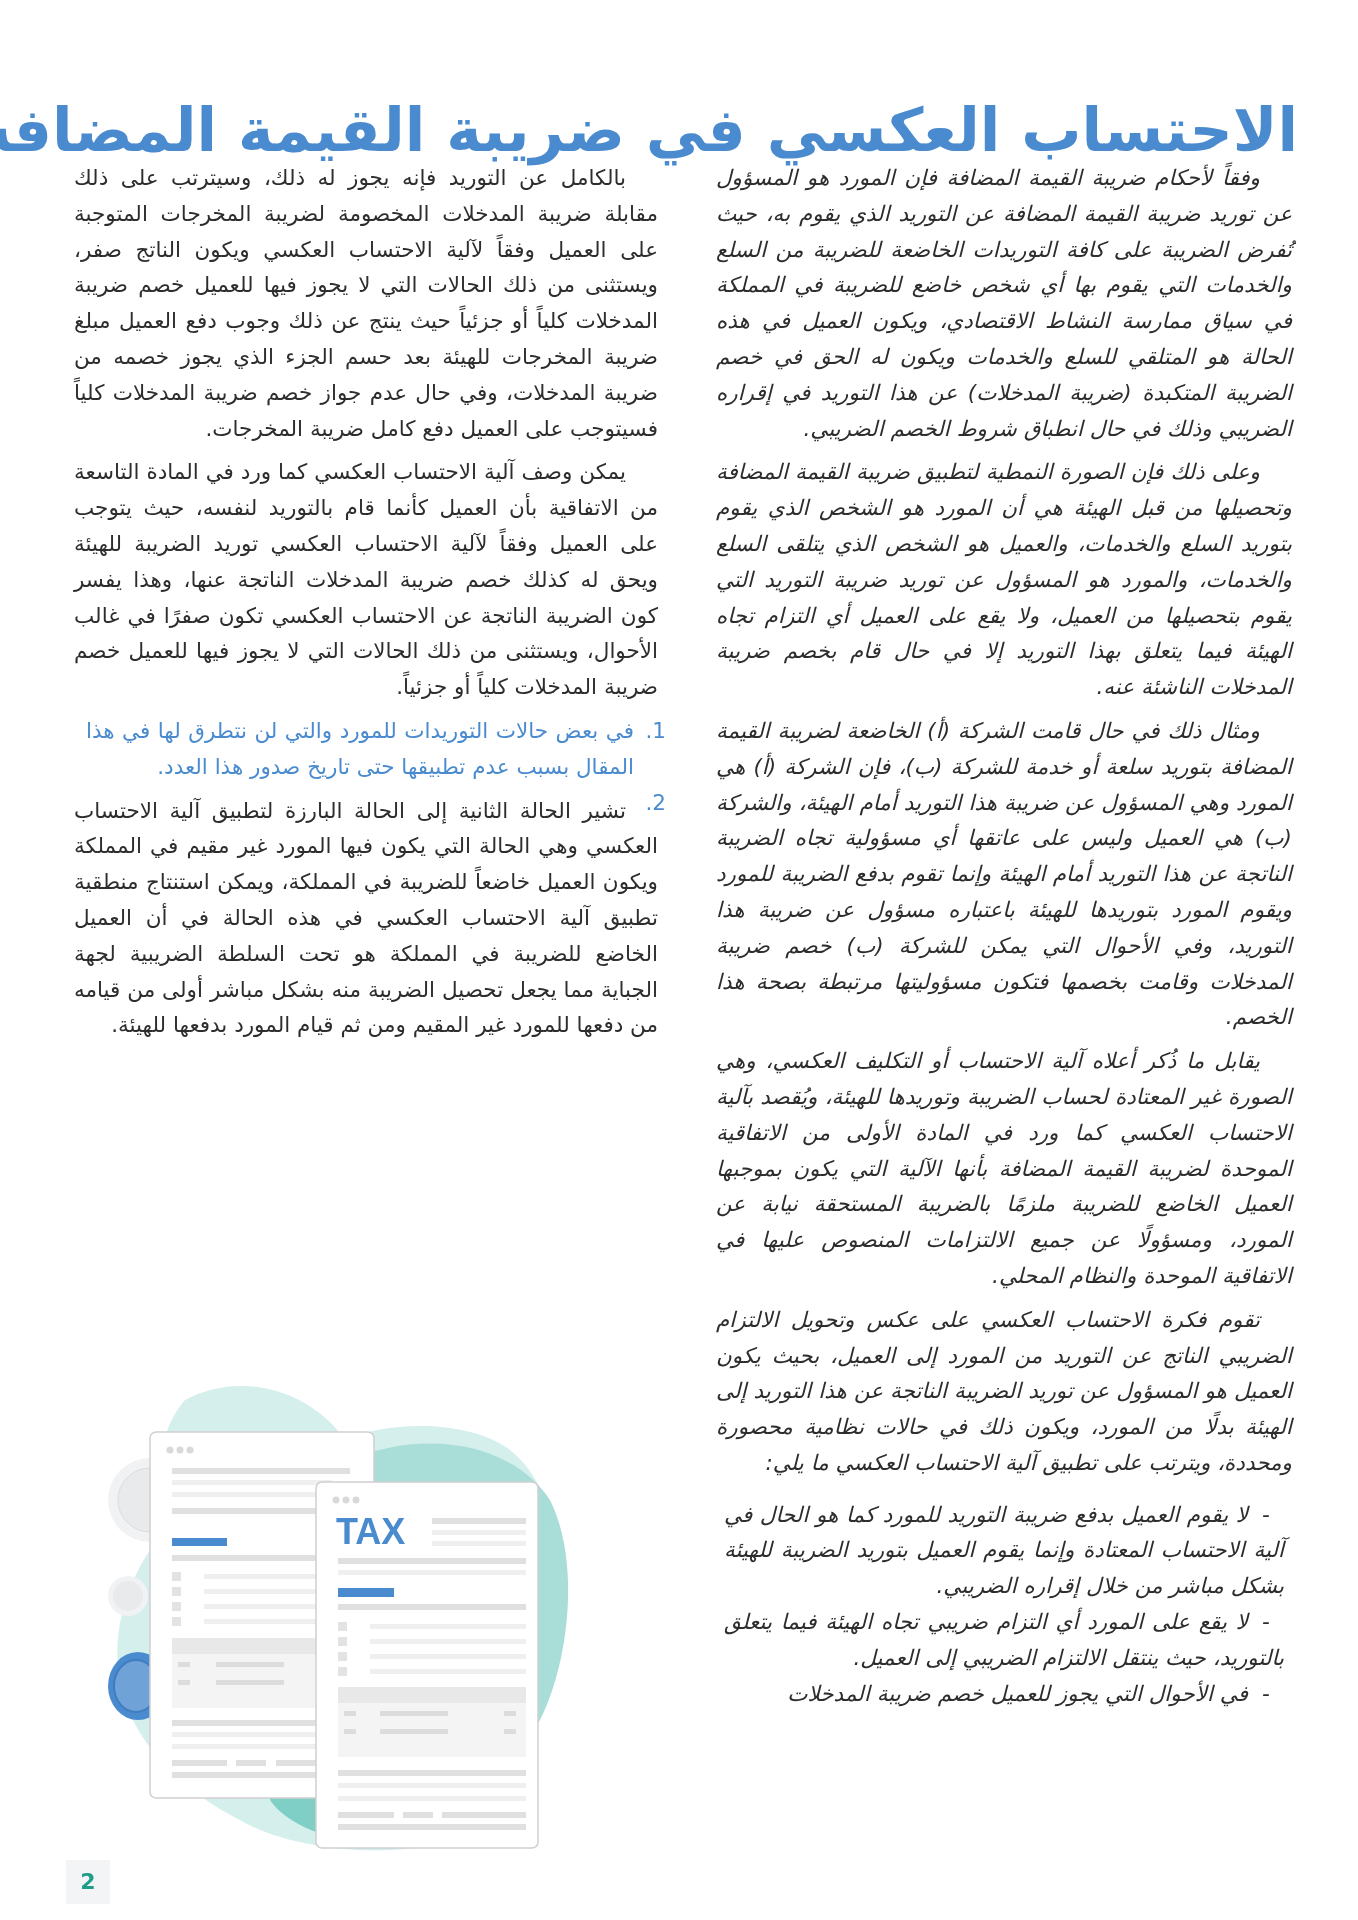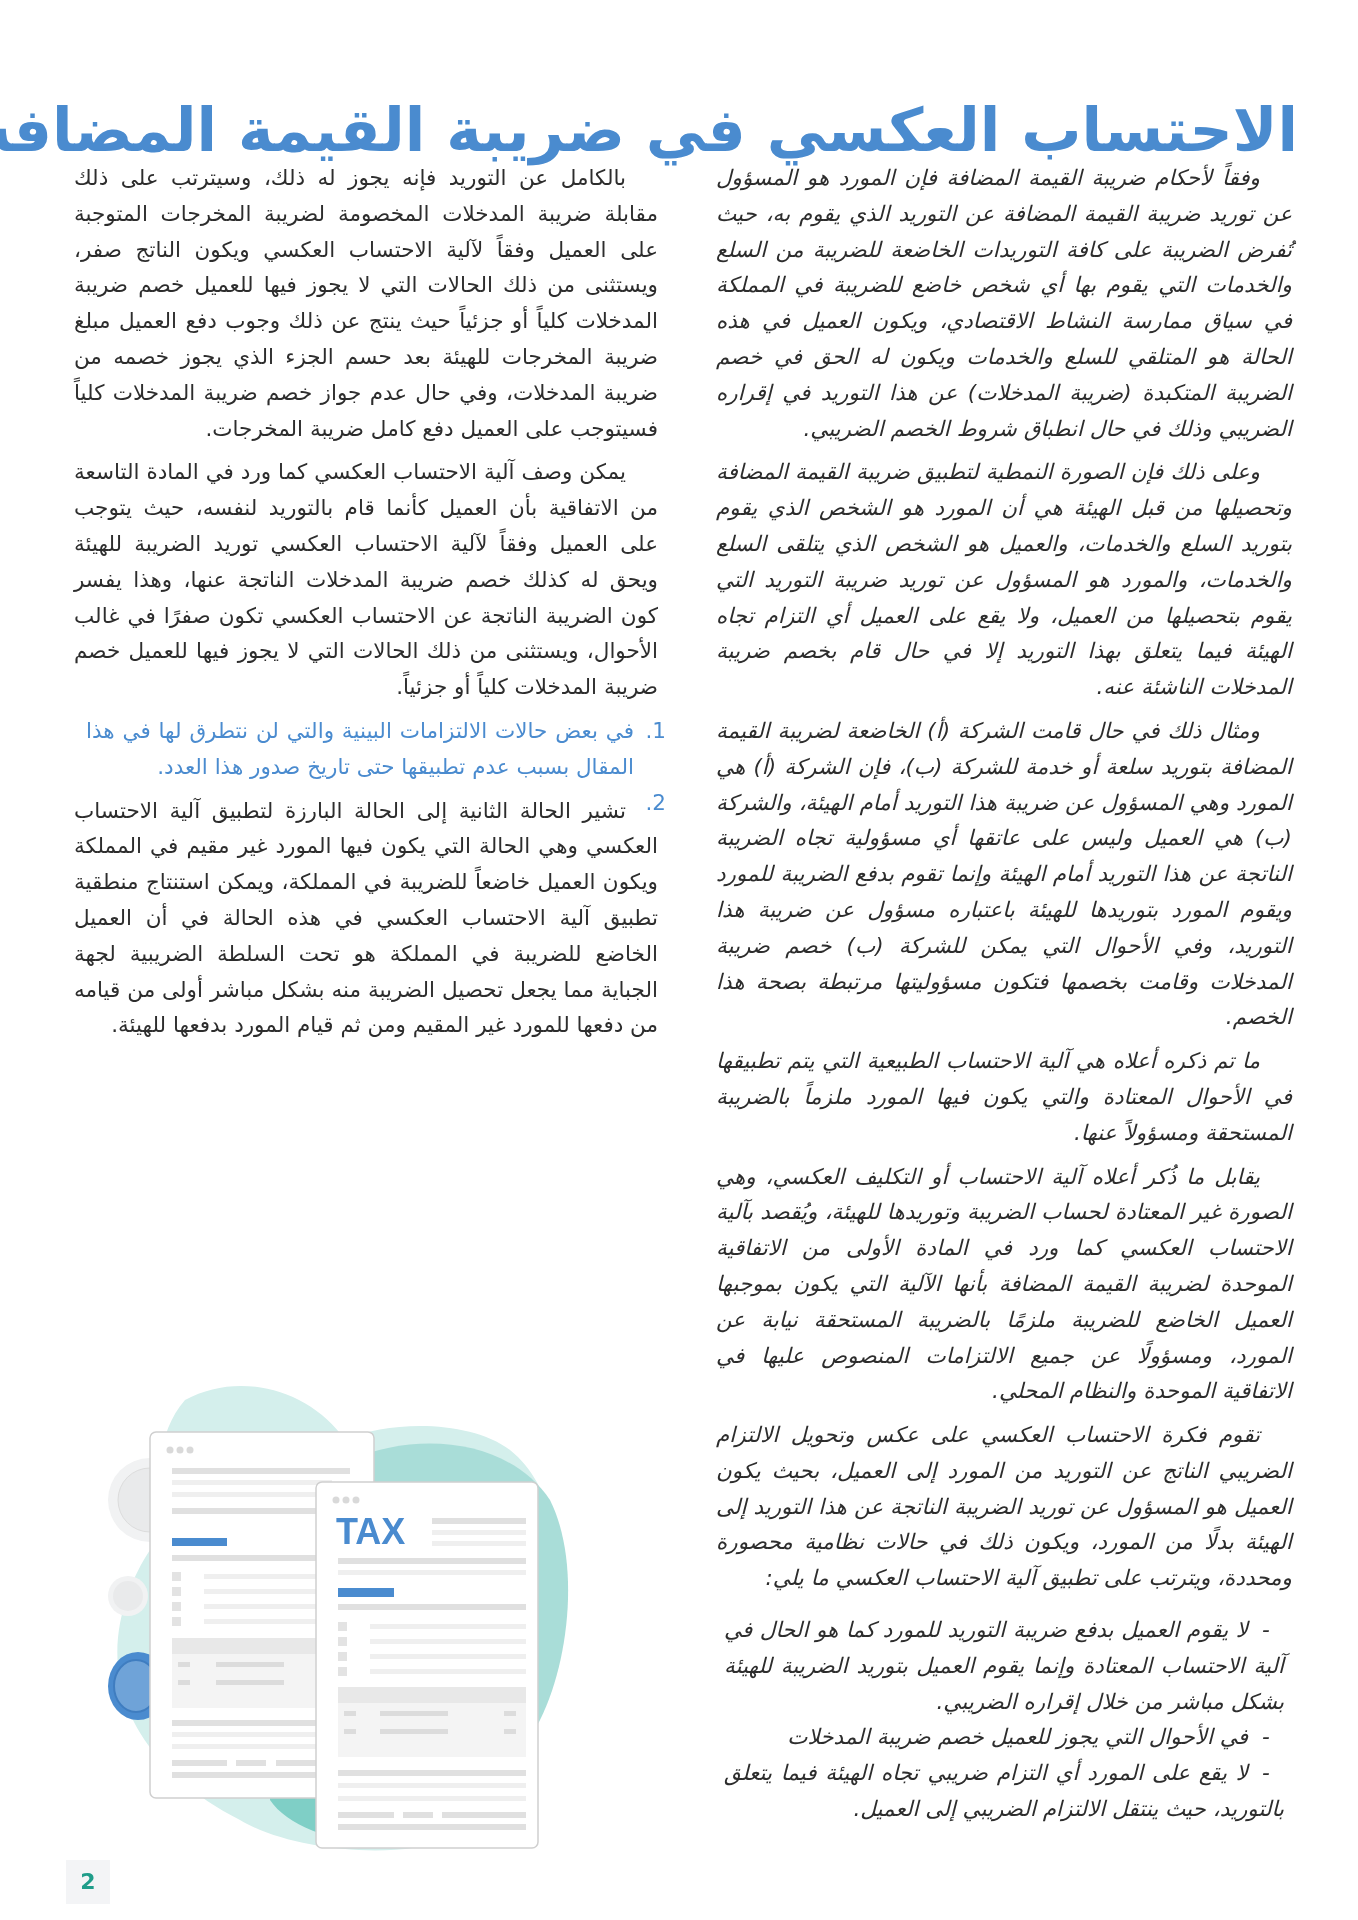--- a/index.html
+++ b/index.html
@@ -28,35 +28,34 @@
 </style>
 </head>
 <body>
 
 <h1 class="title">الاحتساب العكسي في ضريبة القيمة المضافة</h1>
 
 <div class="col col-right">
   <p>وفقاً لأحكام ضريبة القيمة المضافة فإن المورد هو المسؤول عن توريد ضريبة القيمة المضافة عن التوريد الذي يقوم به، حيث تُفرض الضريبة على كافة التوريدات الخاضعة للضريبة من السلع والخدمات التي يقوم بها أي شخص خاضع للضريبة في المملكة في سياق ممارسة النشاط الاقتصادي، ويكون العميل في هذه الحالة هو المتلقي للسلع والخدمات ويكون له الحق في خصم الضريبة المتكبدة (ضريبة المدخلات) عن هذا التوريد في إقراره الضريبي وذلك في حال انطباق شروط الخصم الضريبي.</p>
   <p>وعلى ذلك فإن الصورة النمطية لتطبيق ضريبة القيمة المضافة وتحصيلها من قبل الهيئة هي أن المورد هو الشخص الذي يقوم بتوريد السلع والخدمات، والعميل هو الشخص الذي يتلقى السلع والخدمات، والمورد هو المسؤول عن توريد ضريبة التوريد التي يقوم بتحصيلها من العميل، ولا يقع على العميل أي التزام تجاه الهيئة فيما يتعلق بهذا التوريد إلا في حال قام بخصم ضريبة المدخلات الناشئة عنه.</p>
   <p>ومثال ذلك في حال قامت الشركة (أ) الخاضعة لضريبة القيمة المضافة بتوريد سلعة أو خدمة للشركة (ب)، فإن الشركة (أ) هي المورد وهي المسؤول عن ضريبة هذا التوريد أمام الهيئة، والشركة (ب) هي العميل وليس على عاتقها أي مسؤولية تجاه الضريبة الناتجة عن هذا التوريد أمام الهيئة وإنما تقوم بدفع الضريبة للمورد ويقوم المورد بتوريدها للهيئة باعتباره مسؤول عن ضريبة هذا التوريد، وفي الأحوال التي يمكن للشركة (ب) خصم ضريبة المدخلات وقامت بخصمها فتكون مسؤوليتها مرتبطة بصحة هذا الخصم.</p>
-  <p>ما تم ذكره أعلاه هي آلية الاحتساب الطبيعية التي يتم تطبيقها في الأحوال المعتادة والتي يكون فيها المورد ملزماً بالضريبة المستحقة ومسؤولاً عنها.</p>
   <p>يقابل ما ذُكر أعلاه آلية الاحتساب أو التكليف العكسي، وهي الصورة غير المعتادة لحساب الضريبة وتوريدها للهيئة، ويُقصد بآلية الاحتساب العكسي كما ورد في المادة الأولى من الاتفاقية الموحدة لضريبة القيمة المضافة بأنها الآلية التي يكون بموجبها العميل الخاضع للضريبة ملزمًا بالضريبة المستحقة نيابة عن المورد، ومسؤولًا عن جميع الالتزامات المنصوص عليها في الاتفاقية الموحدة والنظام المحلي.</p>
   <p>تقوم فكرة الاحتساب العكسي على عكس وتحويل الالتزام الضريبي الناتج عن التوريد من المورد إلى العميل، بحيث يكون العميل هو المسؤول عن توريد الضريبة الناتجة عن هذا التوريد إلى الهيئة بدلًا من المورد، ويكون ذلك في حالات نظامية محصورة ومحددة، ويترتب على تطبيق آلية الاحتساب العكسي ما يلي:</p>
   <ul class="dashlist">
     <li><span class="dash">-</span><span>لا يقوم العميل بدفع ضريبة التوريد للمورد كما هو الحال في آلية الاحتساب المعتادة وإنما يقوم العميل بتوريد الضريبة للهيئة بشكل مباشر من خلال إقراره الضريبي.</span></li>
+    <li><span class="dash">-</span><span>لا يقع على المورد أي التزام ضريبي تجاه الهيئة فيما يتعلق بالتوريد، حيث ينتقل الالتزام الضريبي إلى العميل.</span></li>
     <li><span class="dash">-</span><span>في الأحوال التي يجوز للعميل خصم ضريبة المدخلات</span></li>
-    <li><span class="dash">-</span><span>لا يقع على المورد أي التزام ضريبي تجاه الهيئة فيما يتعلق بالتوريد، حيث ينتقل الالتزام الضريبي إلى العميل.</span></li>
   </ul>
 </div>
 
 <div class="col col-left">
   <p class="noindent" style="text-indent:32px">بالكامل عن التوريد فإنه يجوز له ذلك، وسيترتب على ذلك مقابلة ضريبة المدخلات المخصومة لضريبة المخرجات المتوجبة على العميل وفقاً لآلية الاحتساب العكسي ويكون الناتج صفر، ويستثنى من ذلك الحالات التي لا يجوز فيها للعميل خصم ضريبة المدخلات كلياً أو جزئياً حيث ينتج عن ذلك وجوب دفع العميل مبلغ ضريبة المخرجات للهيئة بعد حسم الجزء الذي يجوز خصمه من ضريبة المدخلات، وفي حال عدم جواز خصم ضريبة المدخلات كلياً فسيتوجب على العميل دفع كامل ضريبة المخرجات.</p>
   <p>يمكن وصف آلية الاحتساب العكسي كما ورد في المادة التاسعة من الاتفاقية بأن العميل كأنما قام بالتوريد لنفسه، حيث يتوجب على العميل وفقاً لآلية الاحتساب العكسي توريد الضريبة للهيئة ويحق له كذلك خصم ضريبة المدخلات الناتجة عنها، وهذا يفسر كون الضريبة الناتجة عن الاحتساب العكسي تكون صفرًا في غالب الأحوال، ويستثنى من ذلك الحالات التي لا يجوز فيها للعميل خصم ضريبة المدخلات كلياً أو جزئياً.</p>
   <ol class="numlist">
-    <li><span class="num">1.</span><span>في بعض حالات الالتزامات البينية والتي لن نتطرق لها في هذا المقال بسبب عدم تطبيقها حتى تاريخ صدور هذا العدد.</span></li>
+    <li><span class="num">1.</span><span>في بعض حالات التوريدات للمورد والتي لن نتطرق لها في هذا المقال بسبب عدم تطبيقها حتى تاريخ صدور هذا العدد.</span></li>
     <li><span class="num">2.</span></li>
   </ol>
   <p>تشير الحالة الثانية إلى الحالة البارزة لتطبيق آلية الاحتساب العكسي وهي الحالة التي يكون فيها المورد غير مقيم في المملكة ويكون العميل خاضعاً للضريبة في المملكة، ويمكن استنتاج منطقية تطبيق آلية الاحتساب العكسي في هذه الحالة في أن العميل الخاضع للضريبة في المملكة هو تحت السلطة الضريبية لجهة الجباية مما يجعل تحصيل الضريبة منه بشكل مباشر أولى من قيامه من دفعها للمورد غير المقيم ومن ثم قيام المورد بدفعها للهيئة.</p>
 </div>
 
 <svg class="illus" viewBox="0 0 600 480">
   <g>
     <path d="M95 20 C150 -10 220 10 255 60 C300 40 380 40 420 70 C470 110 480 200 460 260 C450 330 420 410 360 460 C300 480 200 470 150 440 C90 410 40 360 30 300 C20 250 40 200 60 170 C70 120 60 60 95 20 Z" fill="#d4efec"></path>
     <path d="M260 80 C330 50 420 60 460 120 C490 180 480 280 450 340 C420 400 370 440 320 440 C280 420 250 380 240 320 Z" fill="#a9ddd8"></path>
     <path d="M180 380 C230 420 300 440 330 430 L320 460 C260 470 200 450 180 420 Z" fill="#7fcfc6"></path>

